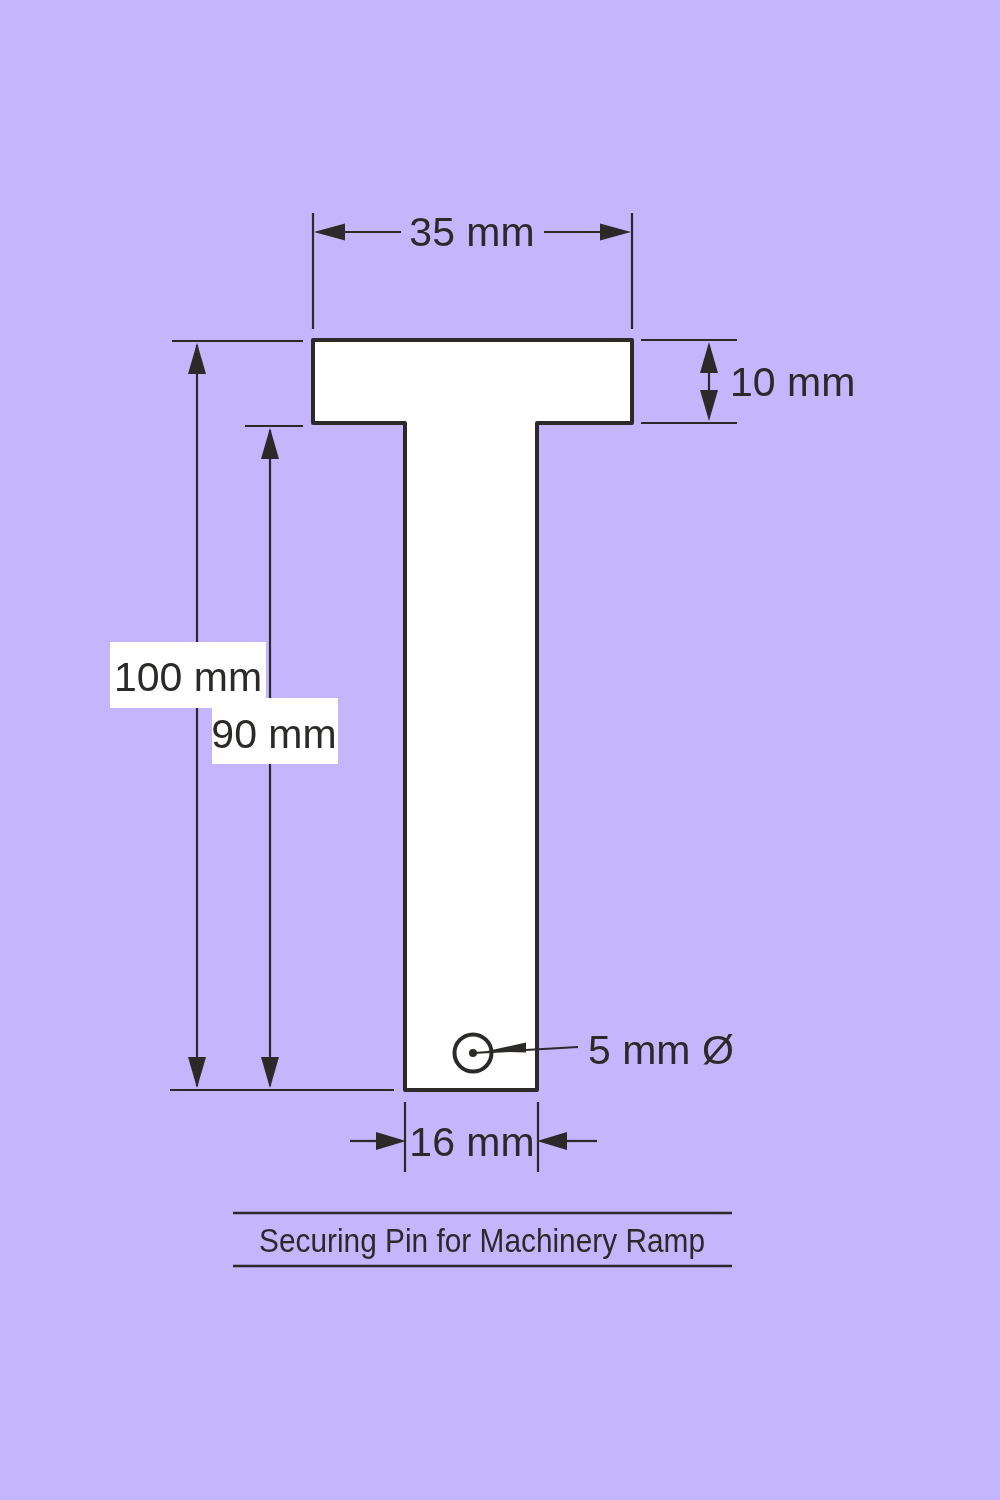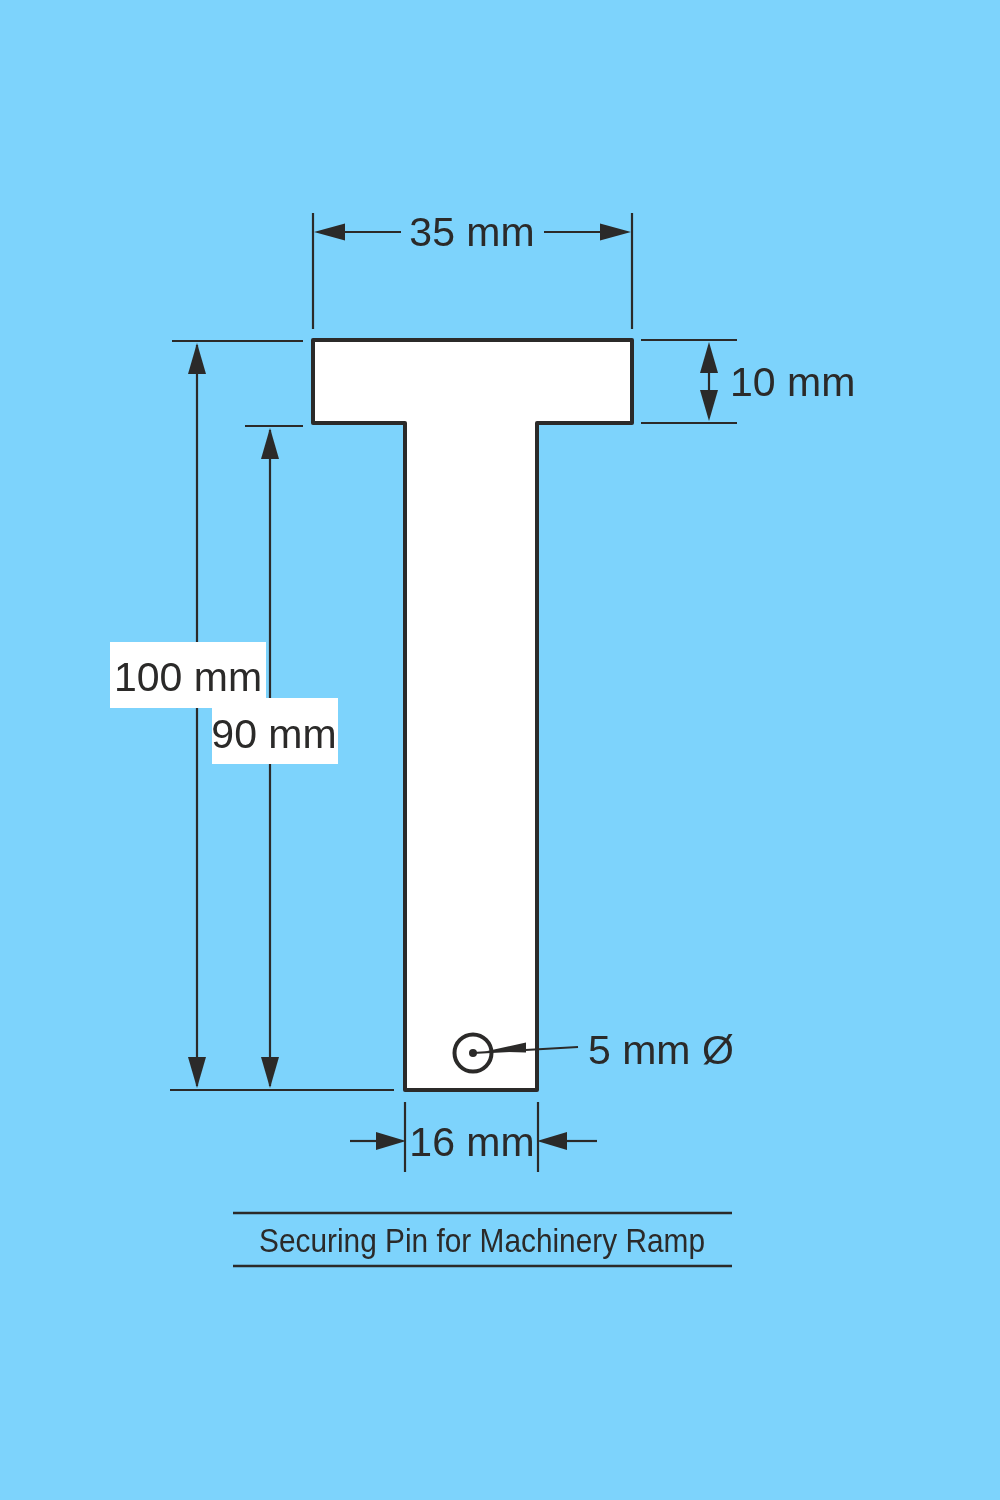--- a/index.html
+++ b/index.html
@@ -4,21 +4,21 @@
 <style>
   html, body {
     margin: 0;
     padding: 0;
     background: #ffffff;
   }
   .stage {
     position: relative;
     width: 1000px;
     height: 1500px;
-    background: #7dd3fc;
+    background: #c4b5fd;
     overflow: hidden;
   }
   svg { display: block; }
   .object {
     fill: #ffffff;
     stroke: #2b2a29;
     stroke-width: 4;
     stroke-linejoin: round;
     stroke-linecap: round;
   }

